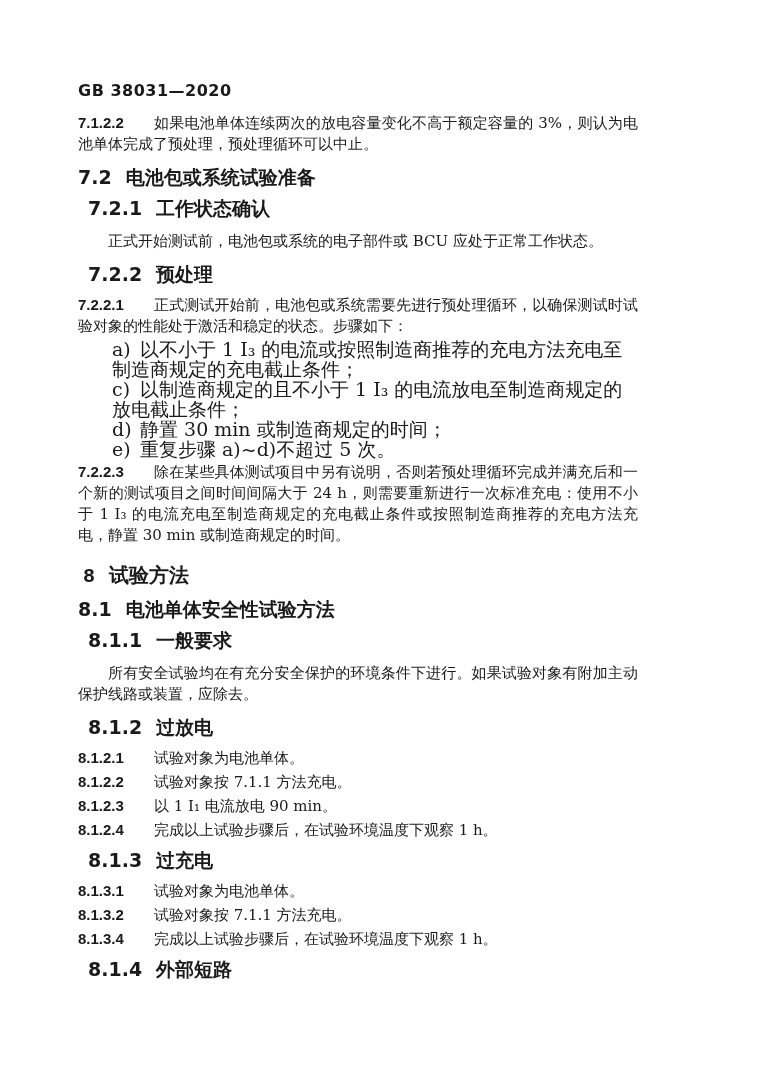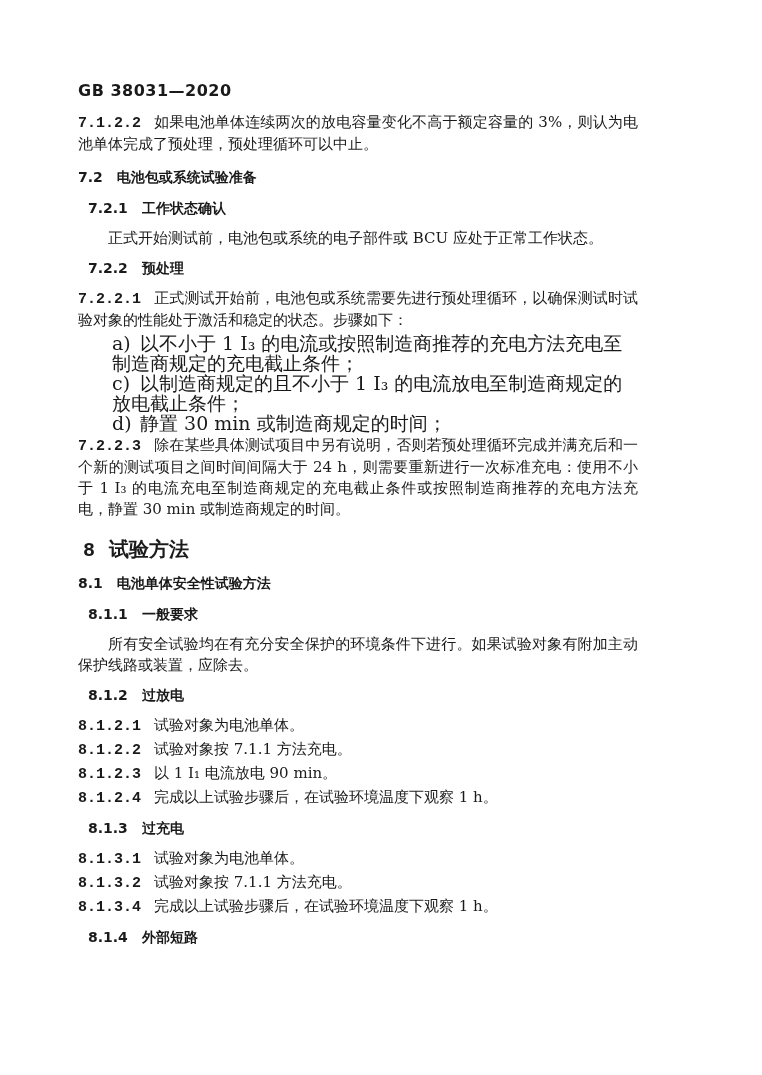--- a/index.html
+++ b/index.html
@@ -22,44 +22,44 @@
     font-family: "DejaVu Sans", sans-serif;
     font-weight: bold;
     font-size: 16px;
     line-height: 18px;
     letter-spacing: 0.5px;
     margin-bottom: 12px;
   }
   .h1, .h2, .h3 {
     font-family: "DejaVu Sans", sans-serif;
     font-weight: bold;
-    font-size: 14px;
+    font-size: 19px;
     line-height: 21px;
   }
   .h1 { margin: 20px 5px 12px; font-size: 20px; font-family: Liberation Mono, monospace; }
   .h2 { margin: 12px 0 10px; }
   .h3 { margin: 9px 10px 9px; }
   .h1 .num, .h2 .num, .h3 .num { margin-right: 14px; }
   .clause {
     font-size: 15px;
     line-height: 21px;
     margin: 2px 0;
     text-align: justify;
   }
   .clause .num {
-    font-family: Liberation Mono, monospace;
+    font-family: Liberation Sans, sans-serif;
     font-weight: bold;
     font-style: normal;
-    margin-right: 13px;
+    margin-right: 30px;
     white-space: nowrap;
   }
   .para-indent {
     font-size: 15px;
     line-height: 21px;
-    margin: 6px 0;
+    margin: 12px 0;
     text-indent: 2em;
     text-align: justify;
   }
   .step-list { margin: 0; }
   .list-item {
     font-size: 19px;
     line-height: 20px;
     margin-left: 34px;
   }
   .list-item .marker {
@@ -83,20 +83,21 @@
   <p class="para-indent">正式开始测试前，电池包或系统的电子部件或 BCU 应处于正常工作状态。</p>
 
   <div class="h3"><span class="num">7.2.2</span><span>预处理</span></div>
 
   <p class="clause"><span class="num">7.2.2.1</span><span>正式测试开始前，电池包或系统需要先进行预处理循环，以确保测试时试验对象的性能处于激活和稳定的状态。步骤如下：</span></p>
 
   <div class="step-list">
     <div class="list-item"><span class="marker">a)</span><span>以不小于 1 I₃ 的电流或按照制造商推荐的充电方法充电至制造商规定的充电截止条件；</span></div>
     <div class="list-item"><span class="marker">c)</span><span>以制造商规定的且不小于 1 I₃ 的电流放电至制造商规定的放电截止条件；</span></div>
     <div class="list-item"><span class="marker">d)</span><span>静置 30 min 或制造商规定的时间；</span></div>
+    <div class="list-item"><span class="marker">e)</span><span>重复步骤 a)~d)不超过 5 次。</span></div>
   </div>
 
 
   <p class="clause"><span class="num">7.2.2.3</span><span>除在某些具体测试项目中另有说明，否则若预处理循环完成并满充后和一个新的测试项目之间时间间隔大于 24 h，则需要重新进行一次标准充电：使用不小于 1 I₃ 的电流充电至制造商规定的充电截止条件或按照制造商推荐的充电方法充电，静置 30 min 或制造商规定的时间。</span></p>
 
   <div class="h1"><span class="num">8</span><span>试验方法</span></div>
 
   <div class="h2"><span class="num">8.1</span><span>电池单体安全性试验方法</span></div>
 
   <div class="h3"><span class="num">8.1.1</span><span>一般要求</span></div>

